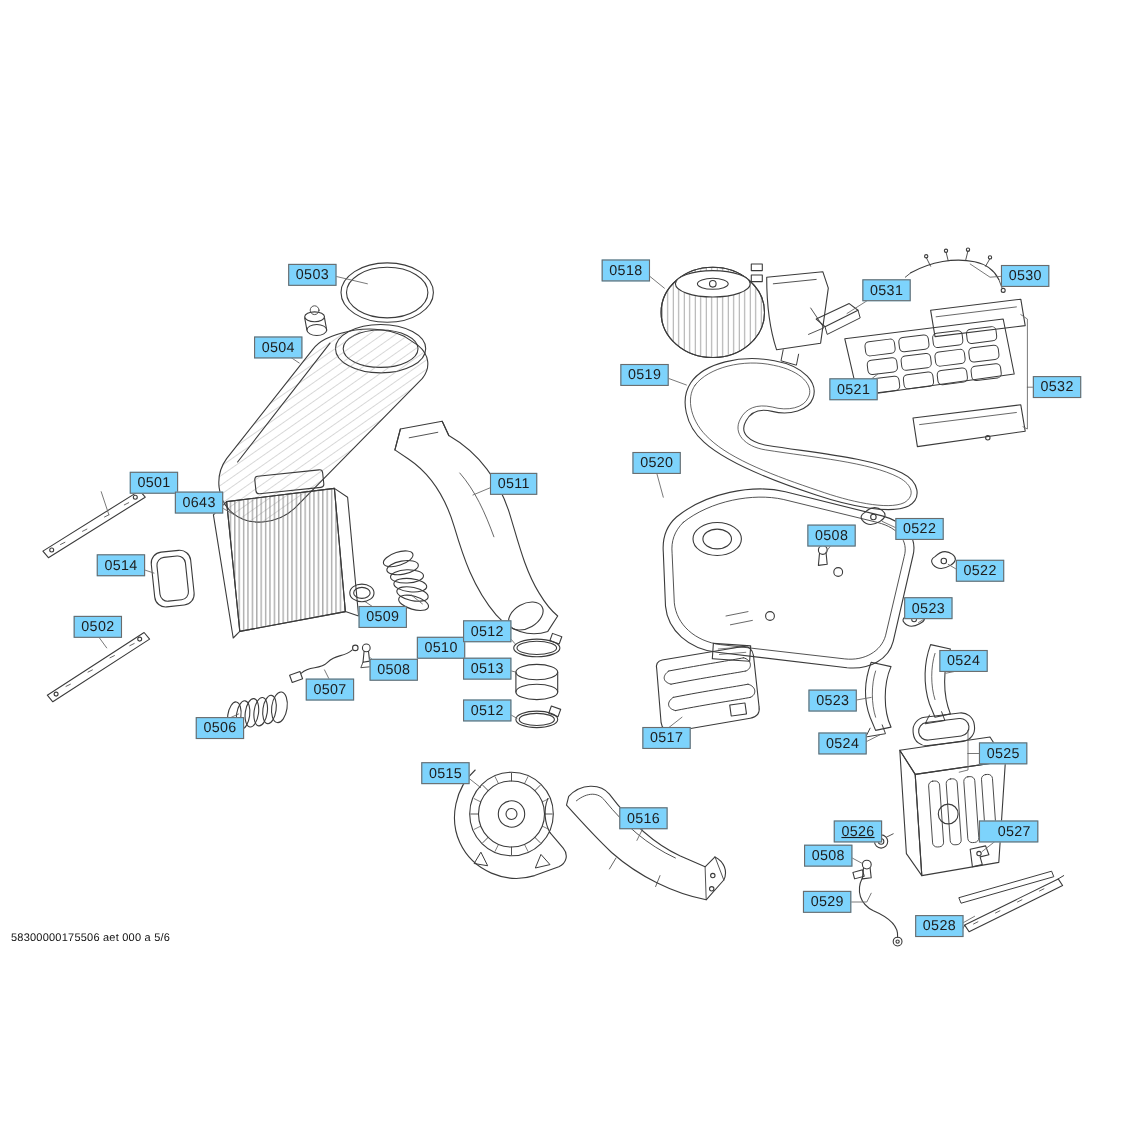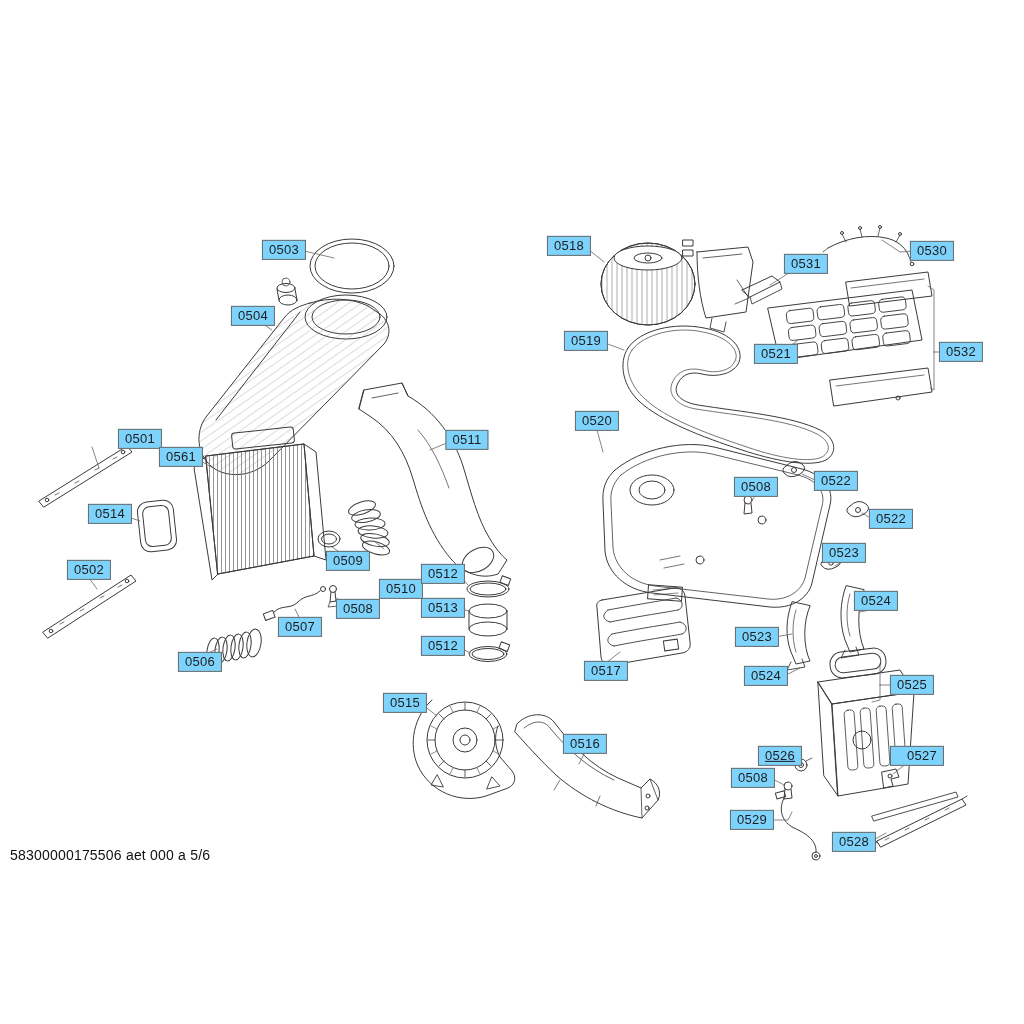--- a/index.html
+++ b/index.html
@@ -15,21 +15,21 @@
     font-size:13px;
     line-height:1.25;
     padding:1px 6px;
     white-space:nowrap;
     letter-spacing:0.3px;
   }
   .footer-code{
     position:absolute;
     left:10px;
     top:847px;
-    font-size:14px;
+    font-size:10px;
     color:#111;
     letter-spacing:0.2px;
   }
 </style>
 </head>
 <body>
 
 <div class="stage">
 
   <svg width="1024" height="1024" viewBox="0 0 1024 1024">
@@ -372,21 +372,21 @@
         <path d="M770,820 L788,820 L792,812"></path>
         <path d="M870,842 L886,833"></path>
       </g>
     </g>
   </svg>
 
   <div id="labels-layer">
       <div class="part-label" style="left: 284px; top: 250px;">0503</div>
       <div class="part-label" style="left: 233px; top: 316px; margin-left: 20px;">0504</div>
       <div class="part-label" style="left: 92px; top: 439px; margin-left: 48px;">0501</div>
-      <div class="part-label" style="left: 181px; top: 457px;">0561</div>
+      <div class="part-label" style="left: 181px; top: 457px;">0643</div>
       <div class="part-label" style="left: 110px; top: 514px;">0514</div>
       <div class="part-label" style="left: 89px; top: 570px;">0502</div>
       <div class="part-label" style="left: 348px; top: 561px;">0509</div>
       <div class="part-label" style="left: 401px; top: 553px; margin-top: 36px;">0510</div>
       <div class="part-label" style="left: 467px; top: 440px;">0511</div>
       <div class="part-label" style="left: 443px; top: 574px;">0512</div>
       <div class="part-label" style="left: 443px; top: 608px;">0513</div>
       <div class="part-label" style="left: 443px; top: 646px;">0512</div>
       <div class="part-label" style="left: 300px; top: 627px;">0507</div>
       <div class="part-label" style="left: 358px; top: 609px;">0508</div>

